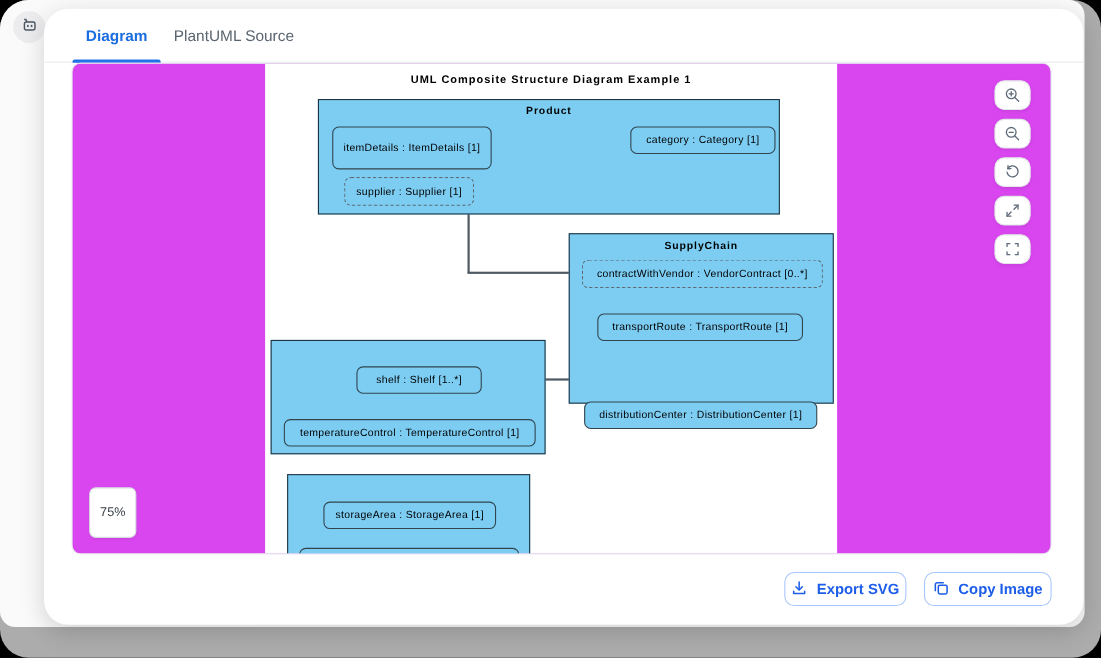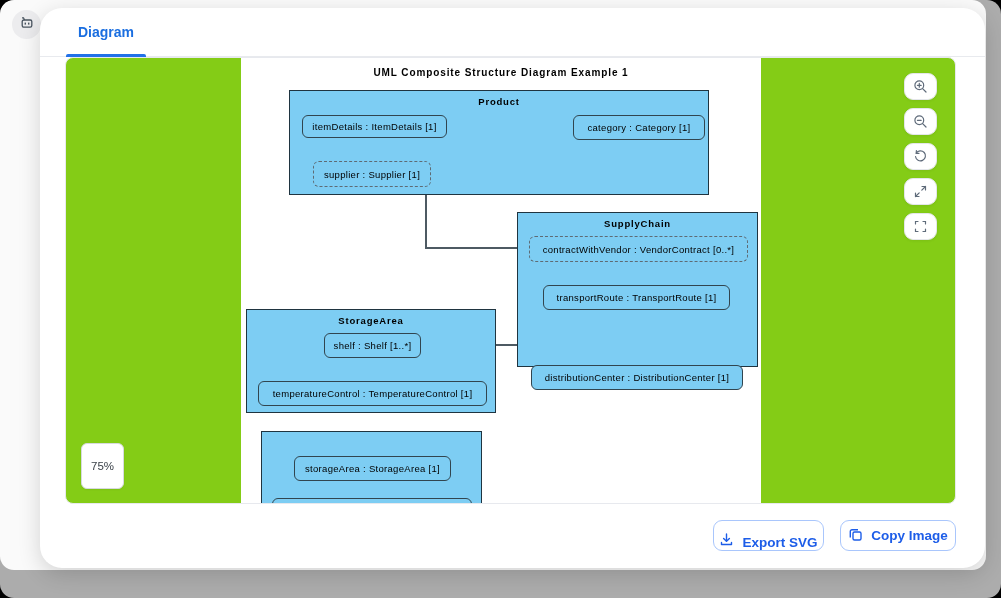--- a/index.html
+++ b/index.html
@@ -1,50 +1,50 @@
 <!DOCTYPE html>
 <html><head>
 <meta charset="utf-8">
 <style>
   * { margin:0; padding:0; box-sizing:border-box; }
   html,body { width:1001px; height:598px; overflow:hidden; background:#000; font-family:"Liberation Sans", sans-serif; }
-  .backdrop { position:absolute; inset:0; background:#ACACAC; border-radius:14px; overflow:hidden; }
+  .backdrop { position:absolute; inset:0; background:#ACACAC; border-radius:26px; overflow:hidden; }
   .window { position:absolute; left:0; top:0; width:986px; height:570px; background:#FAFAFA; border-radius:14px; }
   .bot-btn { position:absolute; left:12px; top:10px; width:29px; height:29px; border-radius:50%; background:#ECECEE; display:flex; align-items:center; justify-content:center; border:none; cursor:pointer; }
   .card { position:absolute; left:40px; top:8px; width:945px; height:560px; background:#FFFFFF; border-radius:22px; box-shadow:0 6px 22px rgba(0,0,0,.16); }
 
   
   .tabbar { position:absolute; left:0; top:0; width:100%; height:49px; border-bottom:1px solid #E8EAEE; display:flex; align-items:stretch; padding-left:26px; }
   .tab { position:relative; display:flex; align-items:center; padding:0 12px; font-size:14px; cursor:pointer; }
   .tab.active { color:#1A6EE0; font-weight:700; }
   .tab.inactive { color:#5B6570; font-weight:500; }
   .tab.active::after { content:""; position:absolute; left:0; right:0; bottom:-1px; height:3px; background:#2171E8; border-radius:2px 2px 0 0; }
 
   
-  .panel { position:absolute; left:25px; top:49px; width:891px; height:447px; background:#84cc16; border:1px solid #E7E9EE; border-radius:8px; overflow:hidden; }
+  .panel { position:absolute; left:25px; top:49px; width:891px; height:447px; background:#d946ef; border:1px solid #E7E9EE; border-radius:8px; overflow:hidden; }
   .canvas { position:absolute; left:175px; top:0px; width:520px; height:447px; background:#FFFFFF; overflow:hidden; }
 
   
   .dg-title { position:absolute; left:0; top:9px; width:520px; text-align:center; font-size:10px; font-weight:700; letter-spacing:.9px; color:#000; white-space:nowrap; }
   .struct { position:absolute; background:#7DCDF3; border:1px solid #1F3440;padding-left:25px; }
   .struct-name { position:absolute; left:0; top:5px; width:100%; text-align:center; font-size:9.5px; font-weight:700; letter-spacing:.8px; color:#000; white-space:nowrap; }
   .part { position:absolute; background:#7DCDF3; border:1px solid #31454F; border-radius:6px; display:flex; align-items:center; justify-content:center; font-size:9.5px; letter-spacing:.3px; color:#000; white-space:nowrap; }
   .part.dashed { border:1px dashed #5E6B74; }
   .conn { position:absolute; background:#4E5A63; }
 
   
   .zoomstack { position:absolute; top:15px; right:18px; display:flex; flex-direction:column; gap:8px; }
   .zbtn { width:33px; height:27px; background:#fff; border:1px solid #E4E6EA; border-radius:9px; box-shadow:0 1px 3px rgba(0,0,0,.07); display:flex; align-items:center; justify-content:center; cursor:pointer; }
   .zbtn svg { display:block; }
 
   .zoom-badge { position:absolute; left:15px; bottom:14px; background:#fff; border:1px solid #D7DADF; border-radius:6px; padding:16px 9px; font-size:11.5px; color:#3A4149; box-shadow:0 1px 2px rgba(0,0,0,.05); }
 
   
   .footer-btn { position:absolute; height:31px; background:#fff; border:1px solid #A9C6FC; border-radius:9px; display:flex; align-items:center; justify-content:center; gap:8px; color:#1D5DE8; font-size:13.5px; font-weight:600; cursor:pointer; }
-  .btn-export { right:161px; bottom:17px; width:111px;align-items:flex-end; }
+  .btn-export { right:161px; bottom:17px; width:111px; }
   .btn-copy { right:29px; bottom:17px; width:116px; }
 </style>
 </head>
 <body>
 
 <div class="backdrop">
   <div class="window">
     <button class="bot-btn">
       <span>
         <svg width="16" height="16" viewBox="0 0 16 16" fill="none" stroke="#4A5560" stroke-width="1.3">
@@ -53,49 +53,49 @@
           <rect x="9" y="7.6" width="1.4" height="2" fill="#4A5560" stroke="none"></rect>
           <path d="M5.5 5 L4.5 2.8 L3 2.8"></path>
         </svg>
       </span>
     </button>
 
     <div class="card">
 
       <div class="tabbar">
         <div class="tab active">Diagram</div>
+        <div class="tab inactive">PlantUML Source</div>
       </div>
 
       <div class="panel">
 
         <div class="canvas">
           <div class="dg-title">UML Composite Structure Diagram Example 1</div>
 
           <div class="conn" style="left:205px; top:67px; width:126px; height:1.5px;"></div>
           <div class="conn" style="left:184px; top:130px; width:1.5px; height:60px;"></div>
           <div class="conn" style="left:184px; top:189px; width:104px; height:1.5px;"></div>
           <div class="conn" style="left:179px; top:286px; width:111px; height:1.5px;"></div>
 
           <div class="struct" style="left:48px; top:32px; width:420px; height:105px;">
             <div class="struct-name">Product</div>
-            <div class="part" style="left:12px; top:24px; width:145px; height:23px;">itemDetails : ItemDetails [1]</div>
+            <div class="part" style="left:12px; top:24px; width:145px; height:39px;">itemDetails : ItemDetails [1]</div>
             <div class="part" style="left:283px; top:24px; width:132px; height:25px;">category : Category [1]</div>
             <div class="part dashed" style="left:23px; top:70px; width:118px; height:26px;">supplier : Supplier [1]</div>
           </div>
 
           <div class="struct" style="left:276px; top:154px; width:241px; height:155px;">
             <div class="struct-name">SupplyChain</div>
             <div class="part dashed" style="left:11px; top:23px; width:219px; height:26px;">contractWithVendor : VendorContract [0..*]</div>
             <div class="part" style="left:25px; top:72px; width:187px; height:25px;">transportRoute : TransportRoute [1]</div>
             <div class="part" style="left:13px; top:136px; width:212px; height:25px;margin-top:16px;">distributionCenter : DistributionCenter [1]</div>
           </div>
 
           <div class="struct" style="left:5px; top:251px; width:250px; height:104px;">
-            <div class="struct-name">StorageArea</div>
-            <div class="part" style="left:77px; top:23px; width:97px; height:25px;">shelf : Shelf [1..*]</div>
+            <div class="part" style="left:77px; top:23px; width:114px; height:25px;">shelf : Shelf [1..*]</div>
             <div class="part" style="left:11px; top:71px; width:229px; height:25px;">temperatureControl : TemperatureControl [1]</div>
           </div>
 
           <div class="struct" style="left:20px; top:373px; width:221px; height:90px;">
             <div class="part" style="left:32px; top:24px; width:157px; height:25px;">storageArea : StorageArea [1]</div>
             <div class="part" style="left:10px; top:66px; width:200px; height:20px;"></div>
           </div>
         </div>
 
         <div class="zoomstack">

